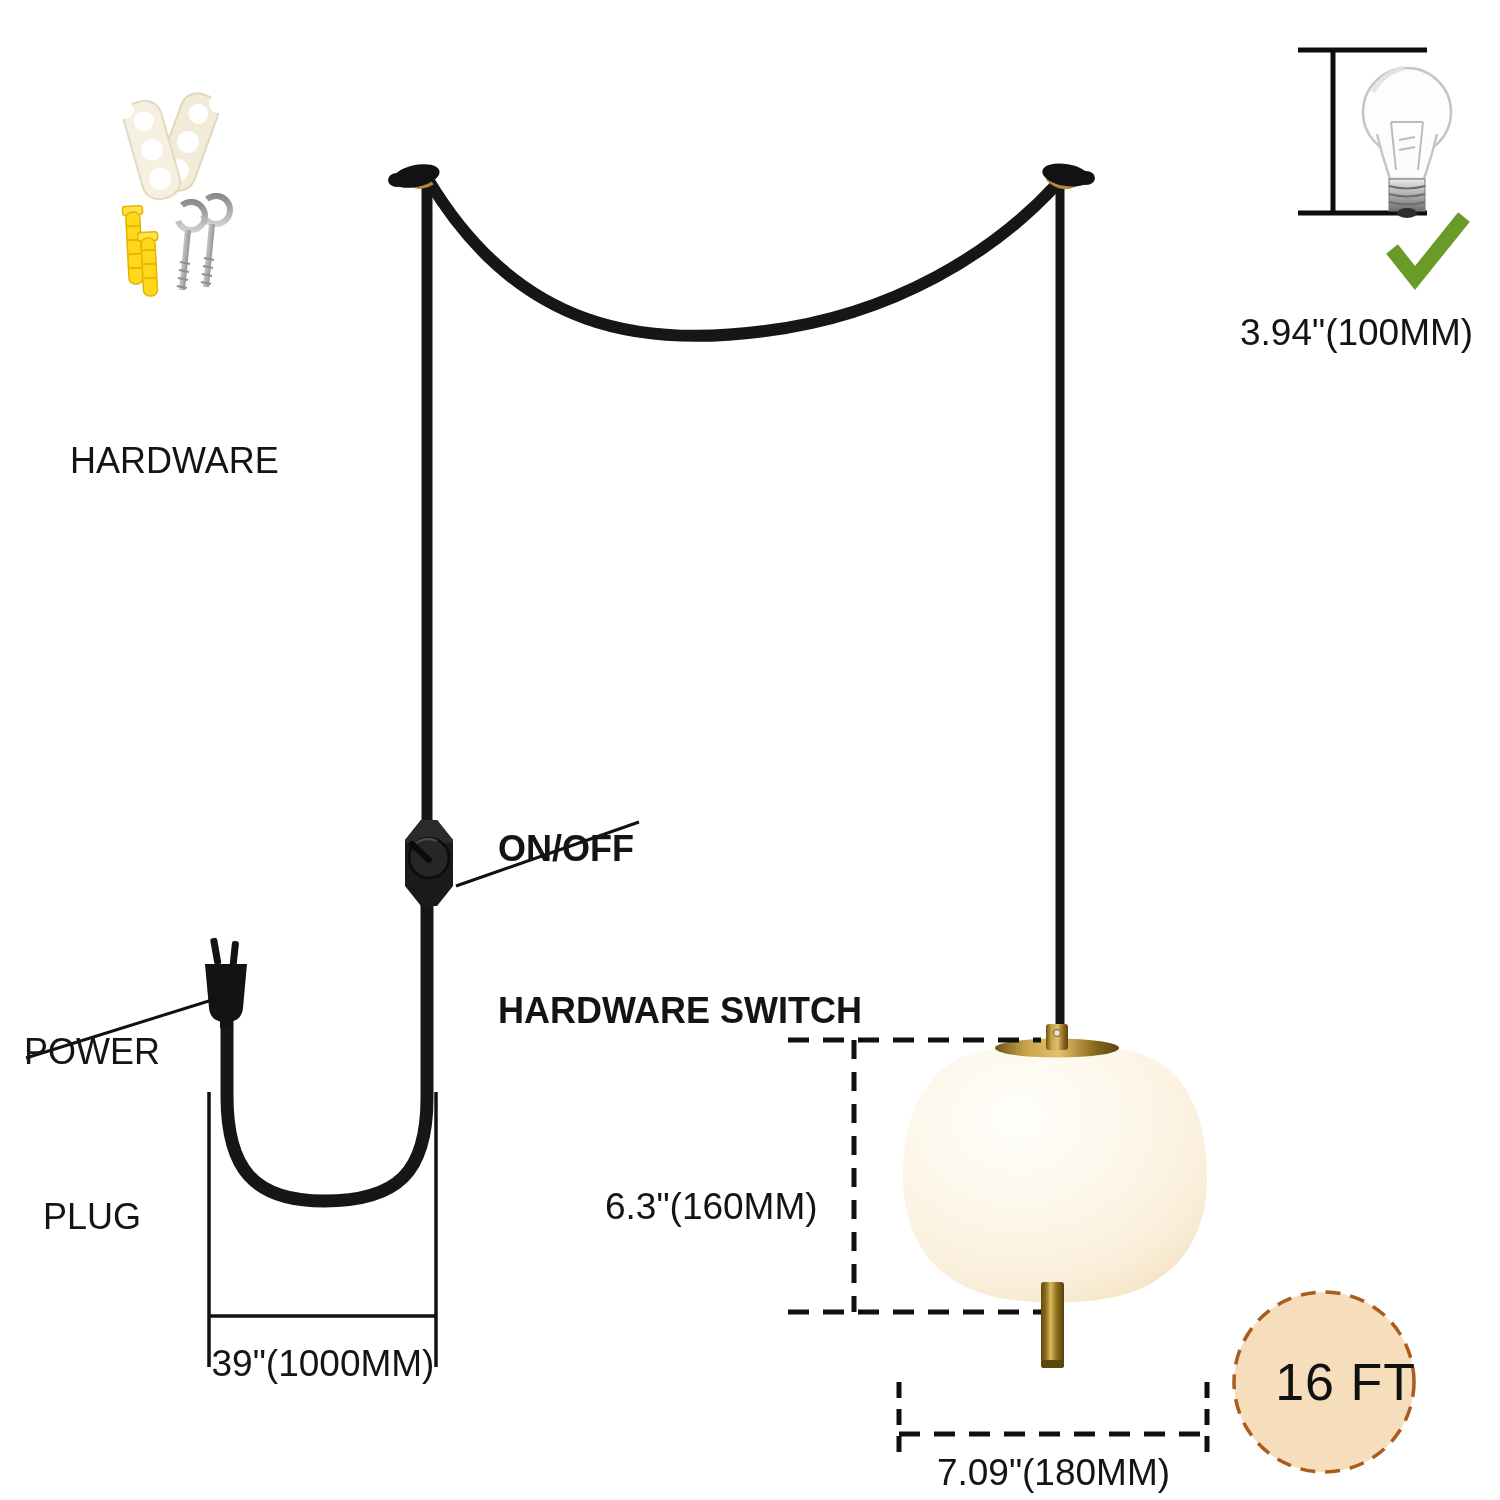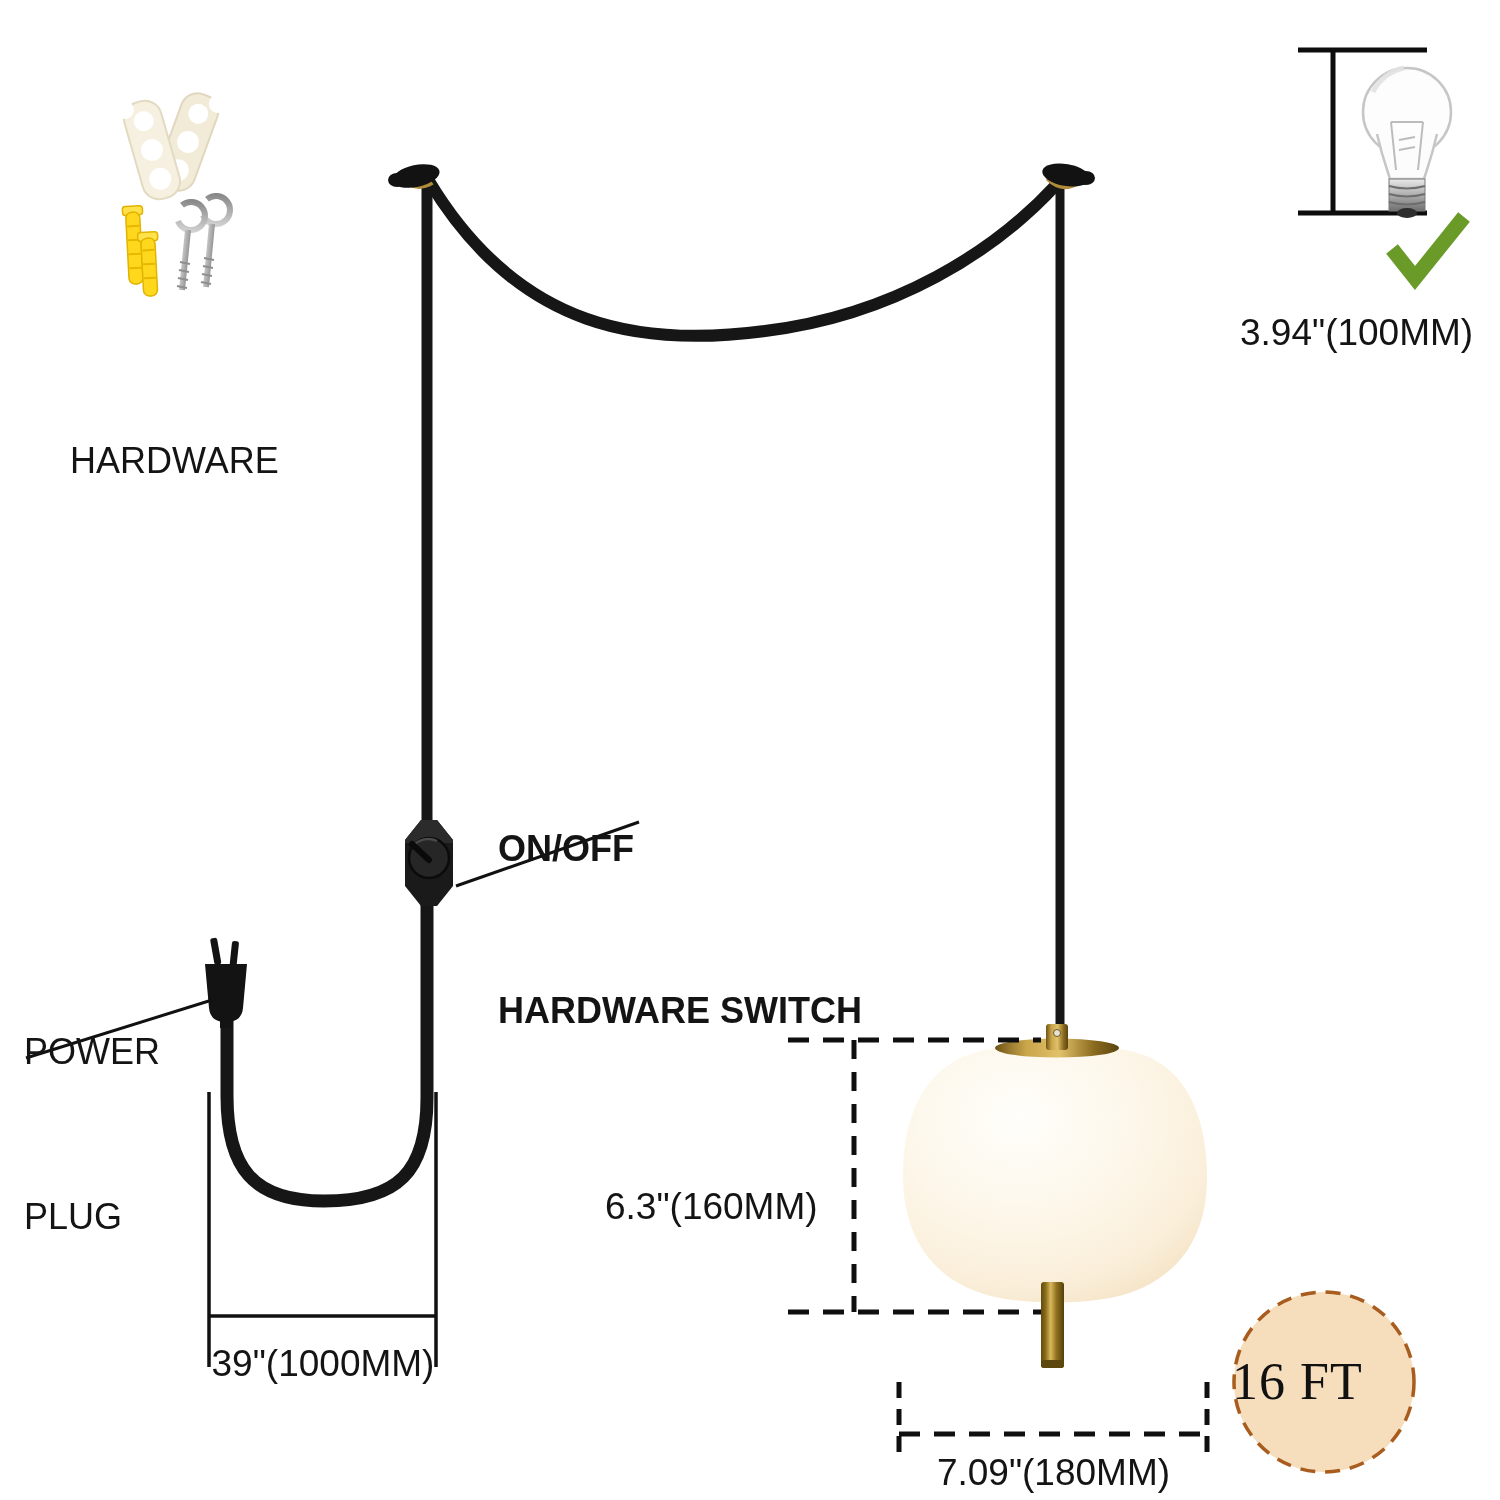--- a/index.html
+++ b/index.html
@@ -5,22 +5,22 @@
   html,body{margin:0;padding:0;background:#fff;}
   #canvas{
     position:relative;width:1500px;height:1500px;background:#fff;overflow:hidden;
     font-family:"Liberation Sans", sans-serif;color:#151515;
   }
   #scene{position:absolute;left:0;top:0;width:1500px;height:1500px;}
   .lbl{position:absolute;font-size:36px;line-height:54px;color:#141414;white-space:pre;}
   .measure{position:absolute;font-size:37px;color:#141414;white-space:pre;}
   .center{text-align:center;}
   #badge-text{
-    position:absolute;left:1232px;top:1352px;width:184px;text-align:left;
-    font-size:52px;color:#111;letter-spacing:1px;font-family:Liberation Serif, serif;
+    position:absolute;left:1232px;top:1352px;width:184px;text-align:right;
+    font-size:52px;color:#111;letter-spacing:1px;
   }
 </style>
 </head>
 <body>
 
 <div id="canvas">
 
   <svg id="scene" viewBox="0 0 1500 1500">
     <defs>
       <radialGradient id="shadeGrad" cx="38%" cy="28%" r="85%">
@@ -185,21 +185,21 @@
 
   <div class="lbl" style="left:70px;top:326px;">
     <div>HARDWARE</div>
   </div>
 
   <div class="lbl" style="left:498px;top:714px;font-weight:bold;">
     <div>ON/OFF</div>
     <div>HARDWARE SWITCH</div>
   </div>
 
-  <div class="lbl" style="left:24px;top:914px;line-height:55px;">
+  <div class="lbl" style="left:24px;top:914px;line-height:55px;text-align:center;">
     <div>POWER</div>
     <div>PLUG</div>
   </div>
 
   <div class="measure" style="left:1240px;top:312px;">3.94"(100MM)</div>
 
   <div class="measure center" style="left:162px;width:322px;top:1343px;">39"(1000MM)</div>
 
   <div class="measure" style="left:605px;top:1186px;">6.3"(160MM)</div>
 

